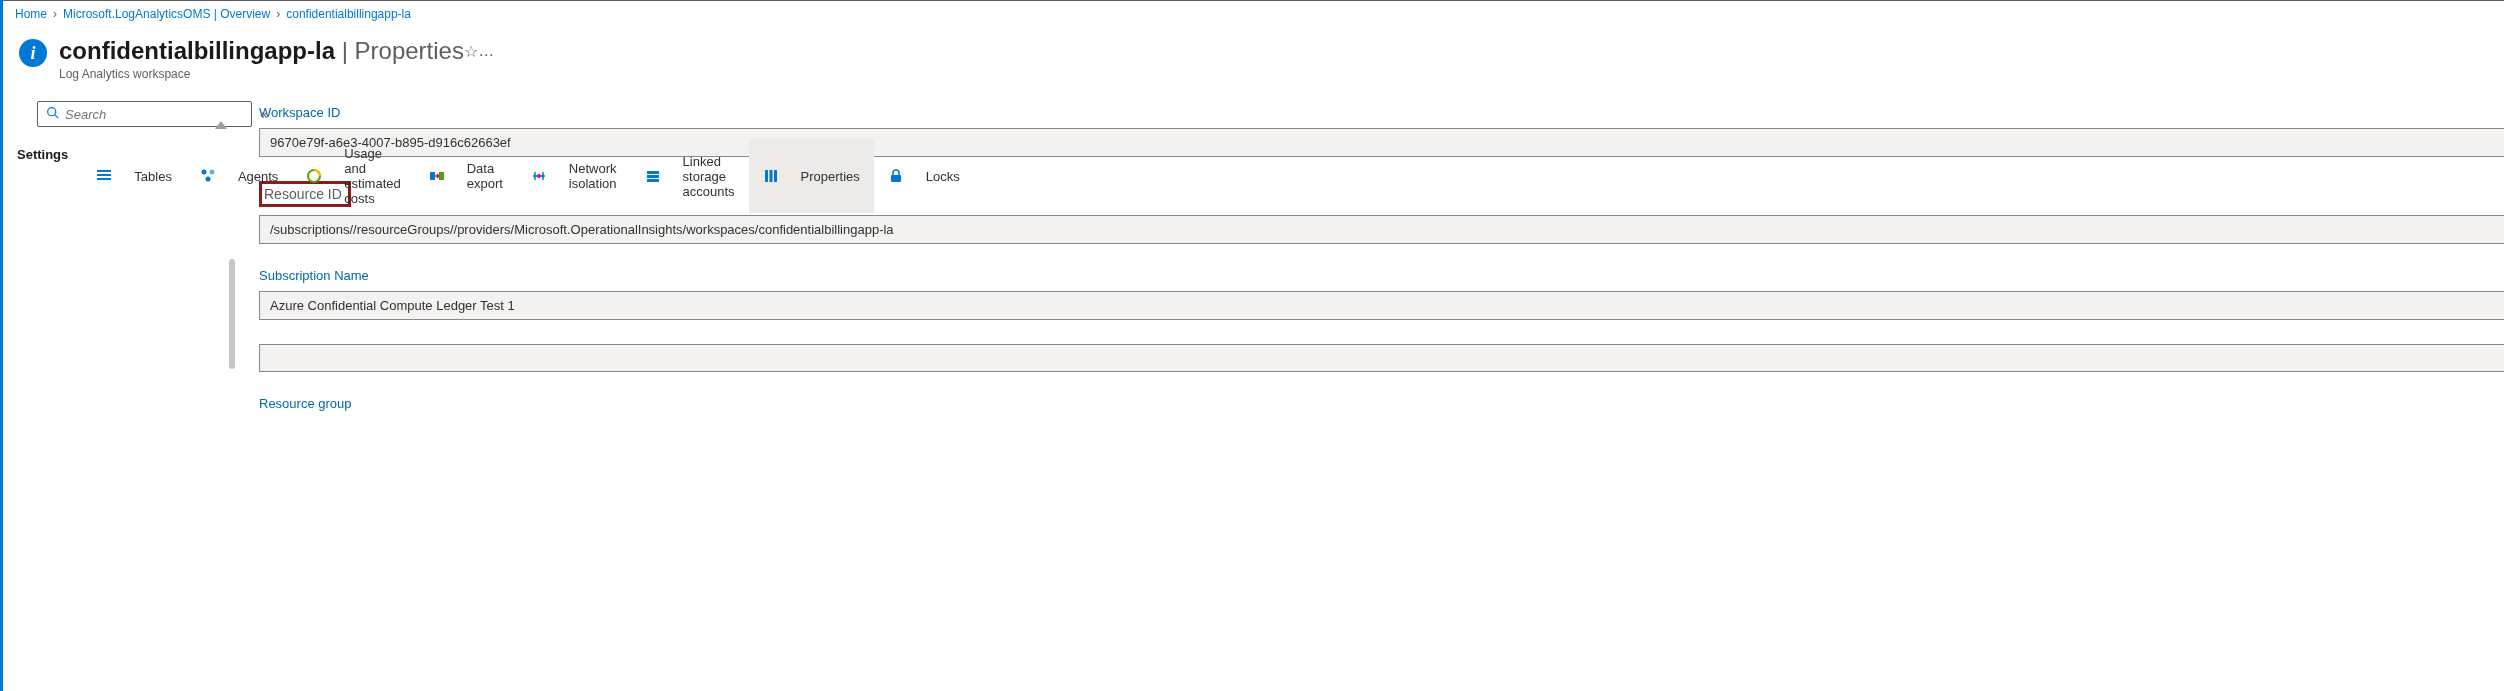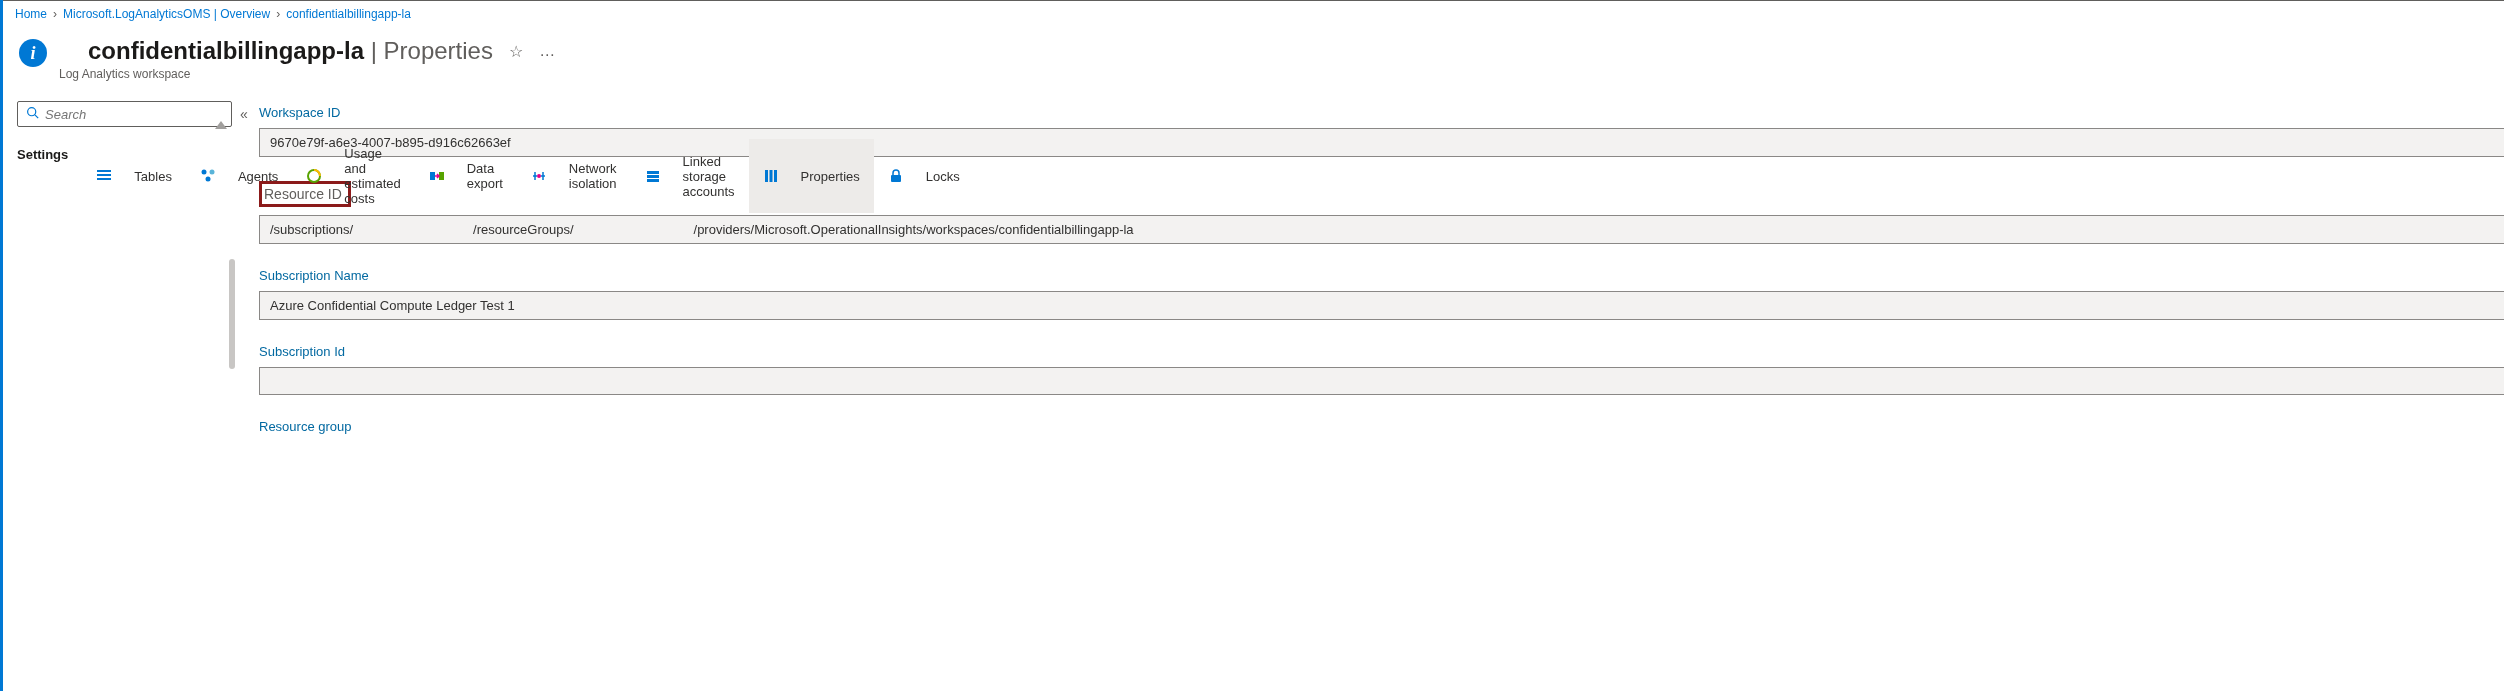--- a/index.html
+++ b/index.html
@@ -62,22 +62,21 @@
       flex-shrink: 0;
       margin-top: 2px;
     }
     .header-text {
       display: flex;
       flex-direction: column;
     }
     .title-row {
       display: flex;
       align-items: center;
-      gap: 16px;
-      margin-left: 29px;
+      gap: 0;
     }
     .title-row h1 {
       font-size: 24px;
       font-weight: 600;
       color: #1b1a19;
     }
     .title-row .light {
       font-weight: 400;
       color: #605e5c;
     }
@@ -104,20 +103,21 @@
       display: flex;
       flex-direction: column;
       position: relative;
       padding-right: 2px;
     }
     .search-row {
       display: flex;
       align-items: center;
       padding: 4px 14px 12px 14px;
       gap: 8px;
+      margin-left: 20px;
     }
     .search-box {
       flex: 1;
       display: flex;
       align-items: center;
       border: 1px solid #605e5c;
       border-radius: 2px;
       padding: 4px 8px;
       gap: 6px;
       background: #fff;
@@ -218,21 +218,20 @@
       padding: 6px 10px;
       font-size: 13px;
       color: #323130;
       width: 100%;
       min-height: 28px;
       white-space: nowrap;
       overflow: hidden;
     }
     .field-value.spaced {
       display: flex;
-      gap: 120px;
     }
   </style>
 </head>
 <body>
 
 <div class="container">
   <div class="top-border"></div>
 
   <div class="breadcrumb">
     <a>Home</a>
@@ -382,21 +381,20 @@
           <span>/providers/Microsoft.OperationalInsights/workspaces/confidentialbillingapp-la</span>
         </div>
       </div>
 
       <div class="field">
         <div class="field-label">Subscription Name</div>
         <div class="field-value">Azure Confidential Compute Ledger Test 1</div>
       </div>
 
       <div class="field">
-        <div class="field-label">Subscription Id</div>
         <div class="field-value"></div>
       </div>
 
       <div class="field">
         <div class="field-label">Resource group</div>
       </div>
 
     </div>
   </div>
 </div>

